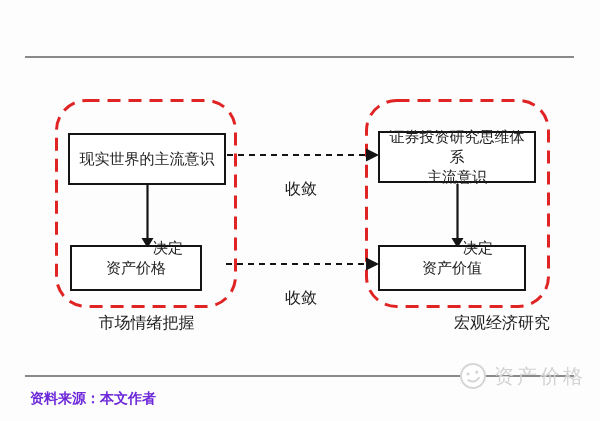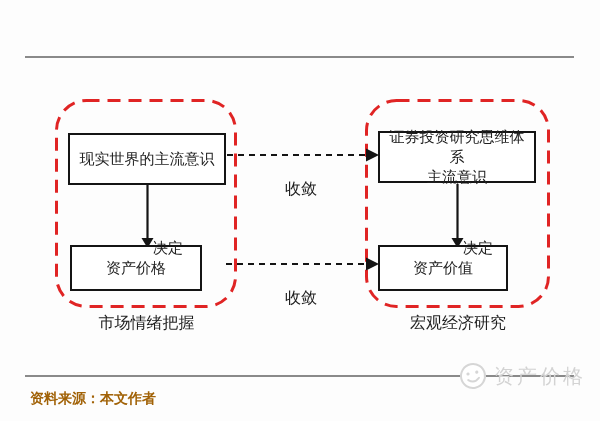--- a/index.html
+++ b/index.html
@@ -16,36 +16,36 @@
   .rule-bottom{top:375px;}
   .overlay{position:absolute;left:0;top:0;width:600px;height:421px;pointer-events:none;}
   .node{
     position:absolute;box-sizing:border-box;background:#ffffff;border:2.5px solid #141414;
     display:flex;align-items:center;justify-content:center;text-align:center;
     font-size:15px;color:#222;line-height:1.35;z-index:2;padding:2px 4px;
   }
   .box-l-top{left:68px;top:133px;width:158px;height:52px;}
   .box-l-bottom{left:70px;top:245px;width:132px;height:46px;}
   .box-r-top{left:378px;top:131px;width:158px;height:52px;}
-  .box-r-bottom{left:378px;top:245px;width:130px;height:46px;}
+  .box-r-bottom{left:378px;top:245px;width:148px;height:46px;}
   .edge-label{
     position:absolute;z-index:3;background:transparent;font-size:15px;color:#1c1c1c;margin-top:44px;
   }
   .lbl-decide-left{left:153px;top:195px;}
   .lbl-decide-right{left:463px;top:195px;}
   .lbl-conv{font-size:16px;}
   .lbl-conv-top{left:285px;top:135px;}
   .lbl-conv-bottom{left:285px;top:244px;}
   .caption{
     position:absolute;top:313px;font-size:16px;color:#1c1c1c;text-align:center;z-index:2;
   }
   .caption-left{left:56px;width:181px;}
-  .caption-right{left:366px;width:184px;}
+  .caption-right{left:366px;width:184px;text-align:right;}
   .source{
-    position:absolute;left:30px;top:390px;font-size:14px;font-weight:bold;color:#a16207;
+    position:absolute;left:30px;top:390px;font-size:14px;font-weight:bold;color:#6d28d9;
   }
   .watermark{
     position:absolute;left:458px;top:361px;display:flex;align-items:center;z-index:4;
   }
   .watermark-text{
     font-size:20px;color:#d3d3d3;letter-spacing:3px;margin-left:6px;
     font-family:"Liberation Sans","DejaVu Sans",sans-serif;
   }
 </style>
 </head>

